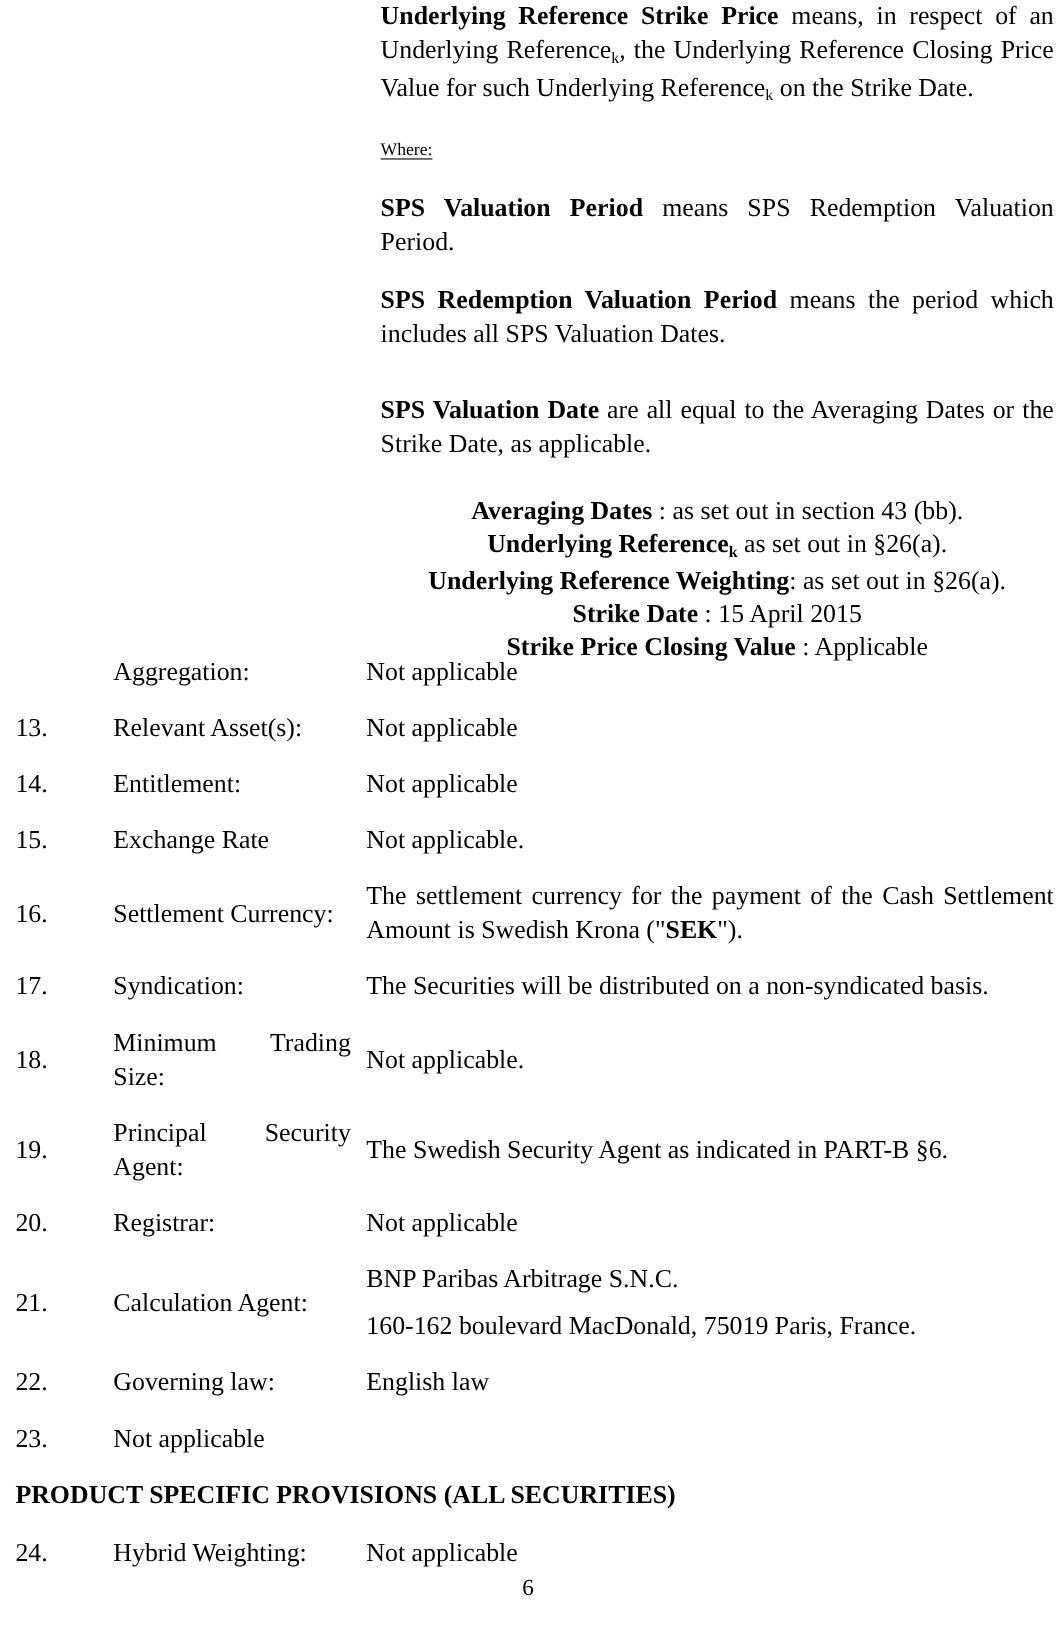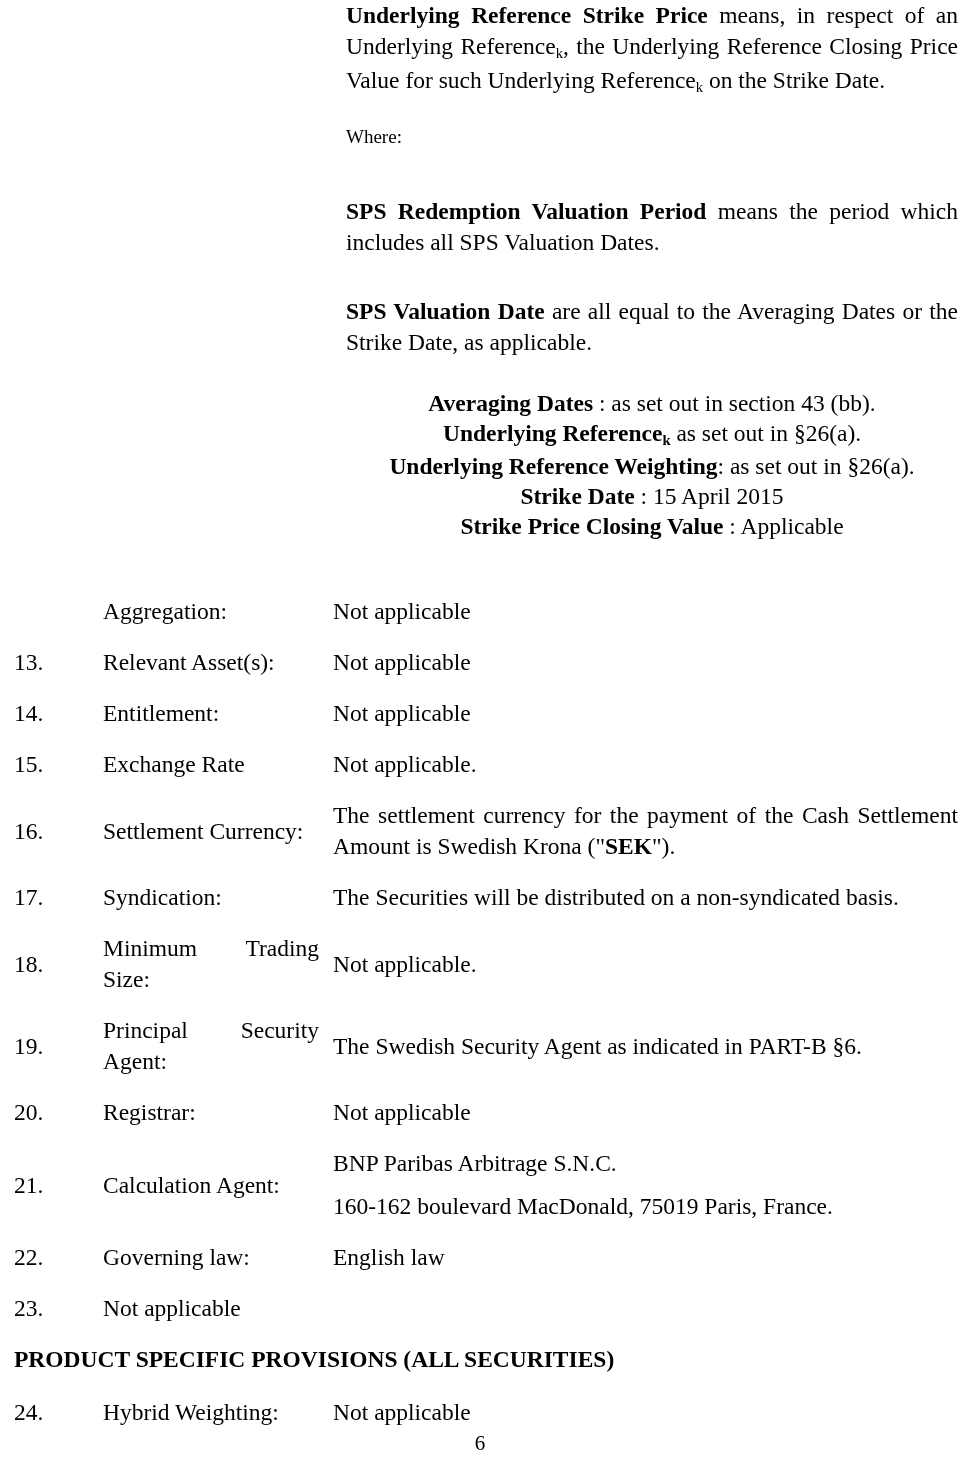--- a/index.html
+++ b/index.html
@@ -36,22 +36,23 @@
     line-height: 31px;
     text-align: justify;
     text-justify: inter-word;
     margin: 0 0 0 0;
   }
   .spacer-22 { height: 22px; }
   .spacer-30 { height: 30px; }
   .spacer-38 { height: 38px; }
 
   .where {
-    font-size: 19px;
-    line-height: 31px;
+    font-size: 16px;
+    line-height: 31px;
+    text-decoration: underline;
     text-underline-offset: 3px;
   }
 
   .tight {
     font-size: 23.5px;
     line-height: 30px;
     text-align: center;
   }
 
   b, .b { font-weight: bold; }
@@ -128,20 +129,21 @@
   <div class="defs">
 
     <p class="para"><b>Underlying Reference Strike Price</b><span> means, in respect of an Underlying Reference</span><sub>k</sub><span>, the Underlying Reference Closing Price Value for such Underlying Reference</span><sub>k</sub><span> on the Strike Date.</span></p>
 
     <div class="spacer-22"></div>
 
     <div class="where">Where:</div>
 
     <div class="spacer-22"></div>
 
+    <p class="para"><b>SPS Valuation Period</b><span> means SPS Redemption Valuation Period.</span></p>
 
     <div class="spacer-22"></div>
 
     <p class="para"><b>SPS Redemption Valuation Period</b><span> means the period which includes all SPS Valuation Dates.</span></p>
 
     <div class="spacer-38"></div>
 
     <p class="para"><b>SPS Valuation Date</b><span> are all equal to the Averaging Dates or the Strike Date, as applicable.</span></p>
 
     <div class="spacer-30"></div>

